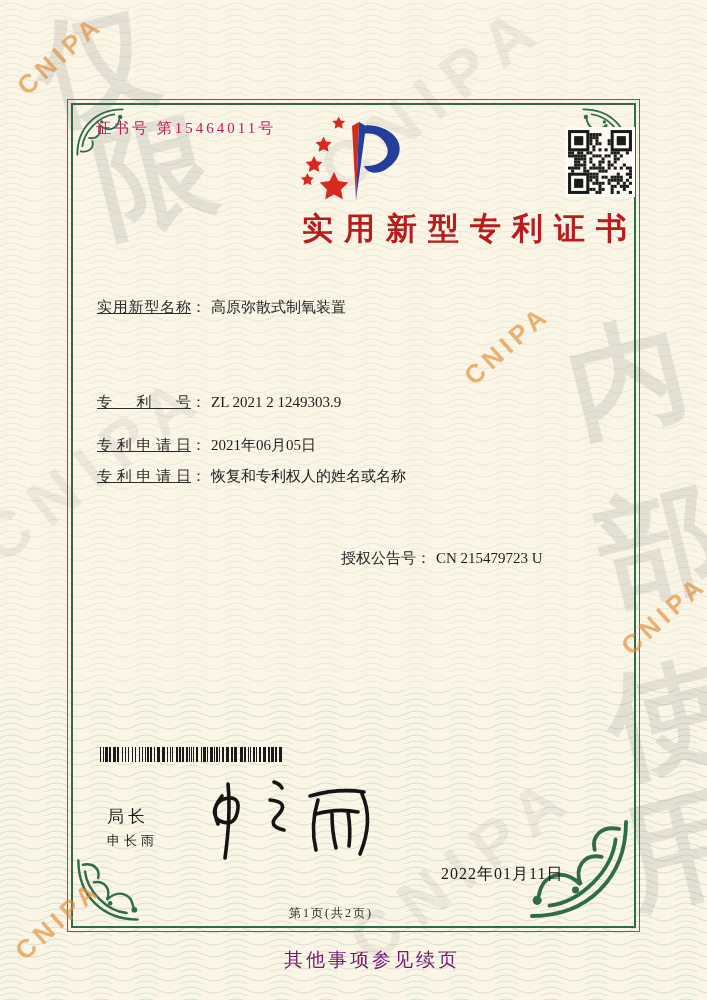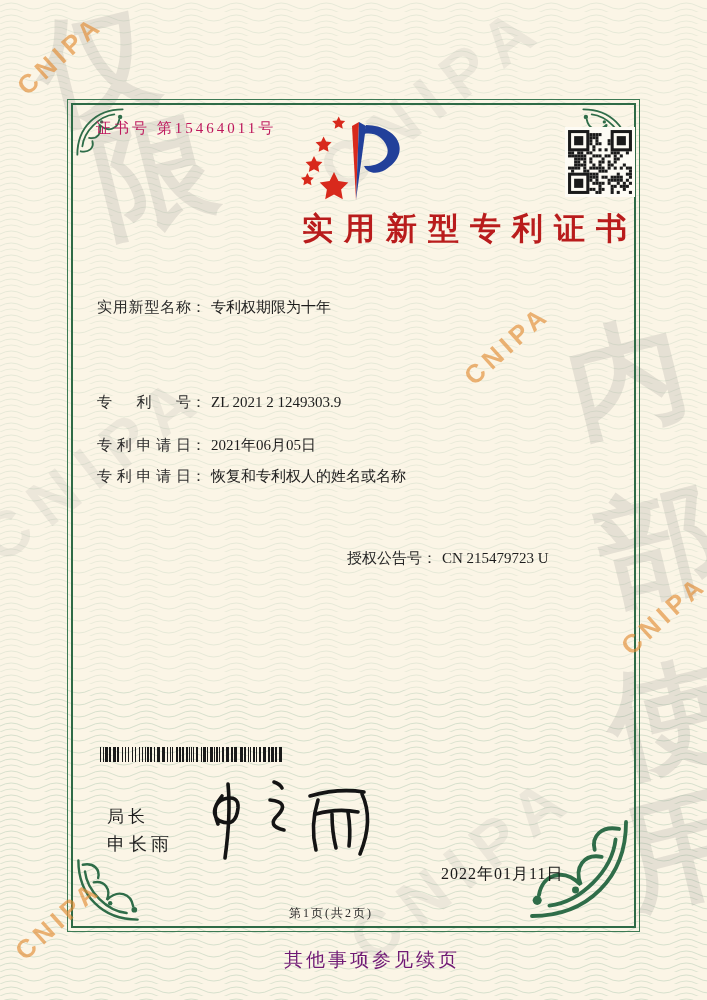--- a/index.html
+++ b/index.html
@@ -39,30 +39,30 @@
   
   .content{position:absolute;left:0;top:0;width:707px;height:1000px;z-index:4;}
   .certno{left:96px;top:119px;font-size:15px;letter-spacing:3px;color:#be185d;}
   .logo{left:284px;top:110px;}
   .qr{left:565px;top:127px;}
   .title{
     left:67px;top:208px;width:571px;text-align:right;
     font-size:31px;font-weight:bold;letter-spacing:11px;color:#b91c1c;
   }
   .row{left:97px;width:516px;font-size:15px;}
-  .lbl{display:inline-block;width:94px;text-align:justify;text-align-last:justify;color:#2b2b2b;}
+  .lbl{display:inline-block;width:94px;text-align:justify;text-align-last:justify;color:#2b2b2b;text-decoration:underline;}
   .colon{margin-right:5px;}
   .val{color:#1d1d1d;}
-  .grant2{position:absolute;left:250px;top:0;white-space:nowrap;}
+  .grant2{position:absolute;left:244px;top:0;white-space:nowrap;}
   .paras{left:97px;top:584px;width:515px;font-size:15px;line-height:21.5px;text-align:justify;}
   .paras p{margin:0 0 9px 0;text-indent:2em;}
   .barcode{left:100px;top:747px;width:187px;height:15px;display:flex;align-items:stretch;}
   .barcode span{display:block;background:#1a1a1a;height:100%;}
   .director{left:107px;top:805px;font-size:17px;letter-spacing:4px;color:#1f1f1f;}
-  .director2{left:107px;top:832px;font-size:18px;letter-spacing:4px;color:#1f1f1f;}
+  .director2{left:107px;top:832px;font-size:13px;letter-spacing:4px;color:#1f1f1f;}
   .sig{left:198px;top:770px;}
   .issue-date{left:441px;top:864px;font-size:16px;letter-spacing:1px;color:#1a1a1a;}
   .pageind{left:289px;top:905px;font-size:12px;letter-spacing:2px;color:#2b2b2b;}
   .footnote{left:284px;top:947px;font-size:19px;letter-spacing:3px;color:#701a75;z-index:4;}
 </style>
 </head>
 <body>
 
 <svg class="waves" width="707" height="1000" aria-hidden="true">
   <defs>
@@ -287,21 +287,21 @@
       <rect x="48.69565217391305" y="6.086956521739131" width="15.217391304347828" height="15.217391304347828" fill="#fdfbf4"></rect>
       <rect x="51.73913043478261" y="9.130434782608695" width="9.130434782608695" height="9.130434782608695" fill="#1a1a1a"></rect>
       <rect x="3.0434782608695654" y="45.652173913043484" width="21.304347826086957" height="21.304347826086957" fill="#1a1a1a"></rect>
       <rect x="6.086956521739131" y="48.69565217391305" width="15.217391304347828" height="15.217391304347828" fill="#fdfbf4"></rect>
       <rect x="9.130434782608695" y="51.73913043478261" width="9.130434782608695" height="9.130434782608695" fill="#1a1a1a"></rect>
     </svg>
 
   <div class="abs title">实用新型专利证书</div>
 
   <div class="abs row" style="top:298px;">
-    <span class="lbl">实用新型名称</span><span class="colon">：</span><span class="val">专利权期限为十年</span>
+    <span class="lbl">实用新型名称</span><span class="colon">：</span><span class="val">高原弥散式制氧装置</span>
   </div>
   <div class="abs row" style="top:393px;">
     <span class="lbl">专利号</span><span class="colon">：</span><span class="val">ZL 2021 2 1249303.9</span>
   </div>
   <div class="abs row" style="top:436px;">
     <span class="lbl">专利申请日</span><span class="colon">：</span><span class="val">2021年06月05日</span>
   </div>
   <div class="abs row" style="top:467px;">
     <span class="lbl">专利申请日</span><span class="colon">：</span><span class="val">恢复和专利权人的姓名或名称</span>
   </div>

